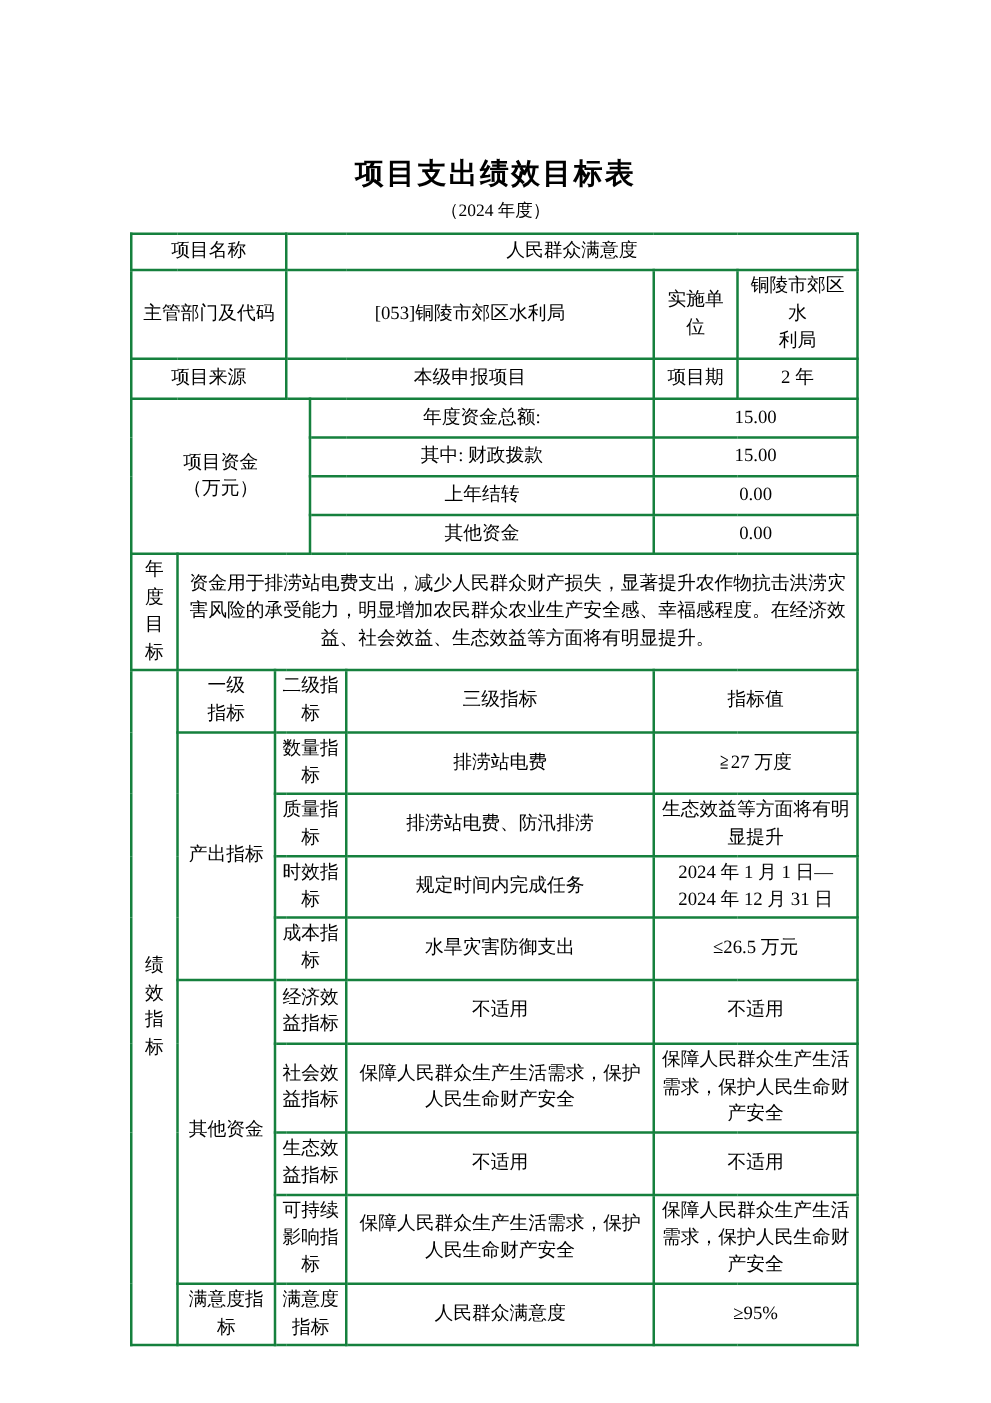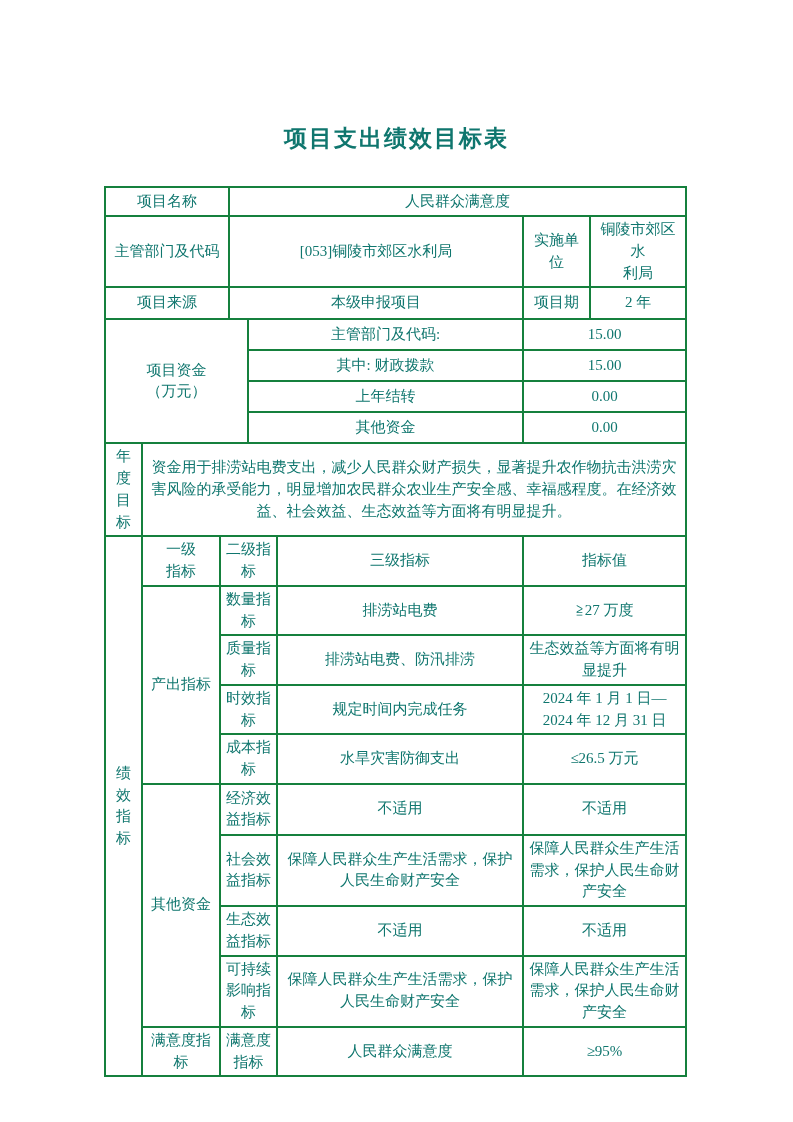--- a/index.html
+++ b/index.html
@@ -1,18 +1,18 @@
 <!DOCTYPE html>
 <html><head>
 <meta charset="utf-8">
 <style>
   html, body { margin:0; padding:0; background:#ffffff; }
   .page {
     position:relative; width:793px; height:1122px; background:#ffffff;
-    color:#0f766e; font-family:"Liberation Serif","DejaVu Serif",serif;
+    color:#000000; font-family:"Liberation Serif","DejaVu Serif",serif;
     overflow:hidden;
   }
   .title {
     position:absolute; top:123px; left:0; width:100%; margin:0;
     text-align:center; font-size:23px; font-weight:bold; letter-spacing:2px;
     font-family:"Liberation Sans","DejaVu Sans",sans-serif;
   }
   .subtitle {
     position:absolute; top:160px; left:0; width:100%;
     text-align:center; font-size:14px;
@@ -35,20 +35,21 @@
   td.pad3 { padding-left:52px; }
   td.goal-label { line-height:17px; padding:0; }
   td.perf-label { line-height:28px; padding:0; }
 </style>
 </head>
 <body>
 
 <div class="page">
 
   <h1 class="title">项目支出绩效目标表</h1>
+  <div class="subtitle">（2024 年度）</div>
 
   <table class="t">
     <colgroup>
       <col style="width:37px">
         <col style="width:78px">
         <col style="width:9px">
       <col style="width:19px">
         <col style="width:29px">
         <col style="width:246px">
       <col style="width:67px">
@@ -73,21 +74,21 @@
     <tr style="height:32px">
       <td colspan="3">项目来源</td>
       <td colspan="3">本级申报项目</td>
       <td>项目期</td>
       <td>2 年</td>
     </tr>
 
     <tr style="height:31px">
       <td colspan="4" rowspan="4">项目资金
 （万元）</td>
-      <td colspan="2" class="l pad1">主管部门及代码:</td>
+      <td colspan="2" class="l pad1">年度资金总额:</td>
       <td colspan="2" class="r">15.00</td>
     </tr>
     <tr style="height:31px">
       <td colspan="2" class="l pad2">其中: 财政拨款</td>
       <td colspan="2" class="r">15.00</td>
     </tr>
     <tr style="height:31px">
       <td colspan="2" class="l pad3">上年结转</td>
       <td colspan="2" class="r">0.00</td>
     </tr>

